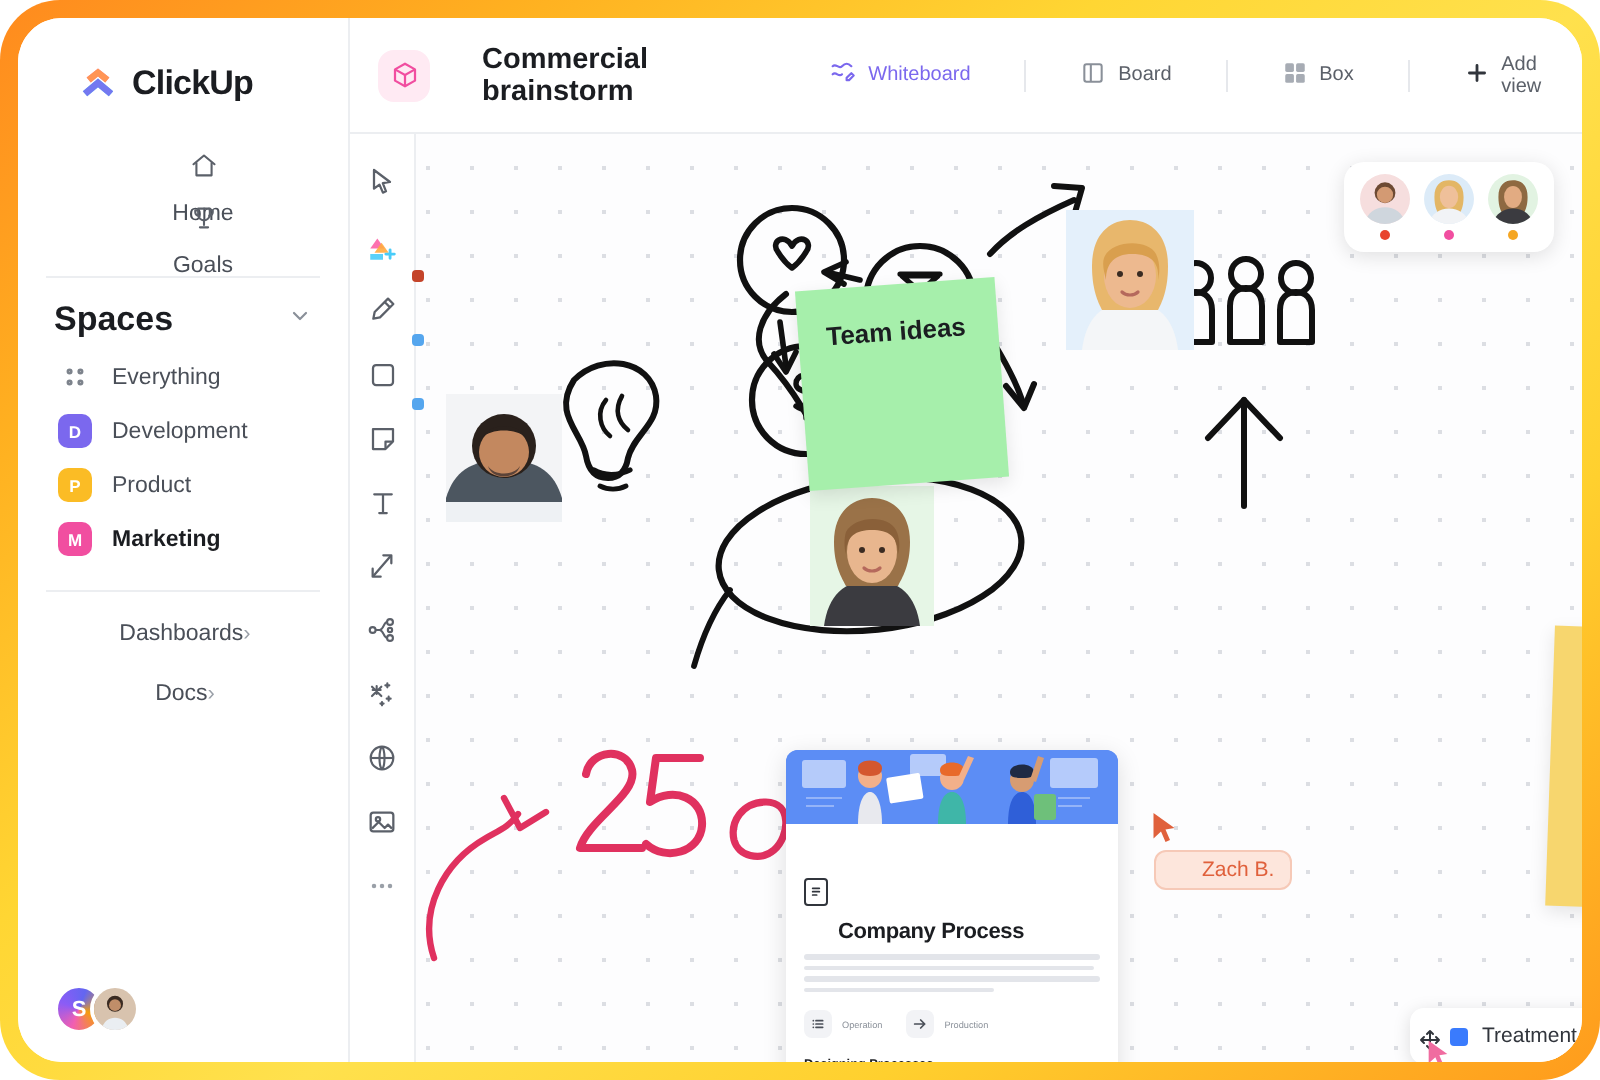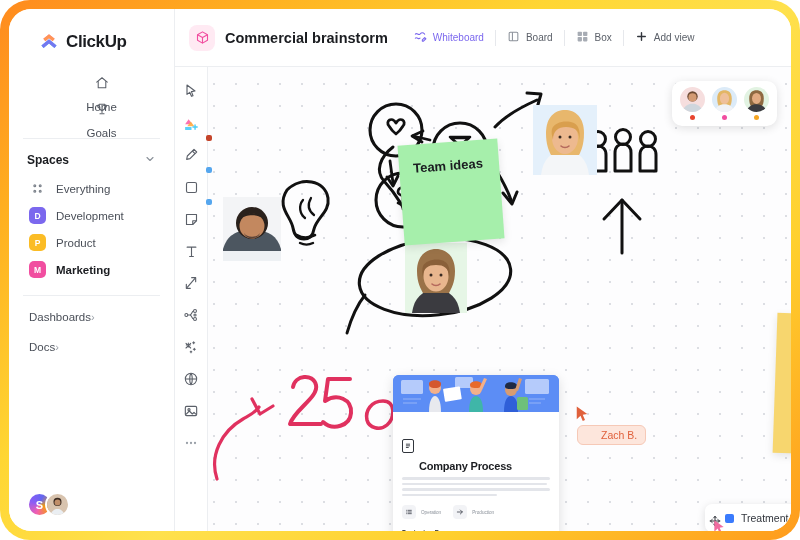--- a/index.html
+++ b/index.html
@@ -42,34 +42,34 @@
     height: 26px; padding-left: 20px; font-size: 11.5px; color: #4a4f58;
     cursor: pointer;
     flex-direction: column;
   }
   .nav-ico { width: 15px; height: 15px; display:flex; align-items:center; justify-content:center; flex:0 0 15px; }
   .divider { height: 1px; background: #eceef1; margin: 11px 14px 0 14px; }
   .section-head {
     display:flex; align-items:center; justify-content:space-between;
     padding: 0 18px 0 18px; height: 30px; margin-top: 6px;
   }
-  .section-title { font-size: 12px; font-weight: bold; color: #1b1d21; }
+  .section-title { font-size: 17px; font-weight: bold; color: #1b1d21; }
   .space-item {
     display:flex; align-items:center; gap: 10px;
     height: 27px; padding-left: 20px; font-size: 11.5px; color: #4a4f58; cursor: pointer;
   }
   .space-badge {
     width: 17px; height: 17px; border-radius: 5px; flex: 0 0 17px;
     color: #fff; font-size: 8.5px; font-weight: bold;
     display:flex; align-items:center; justify-content:center;
   }
   .space-item.active .space-label { font-weight: bold; color: #1b1d21; }
   .dots-ico { width:17px;height:17px;flex:0 0 17px;display:flex;align-items:center;justify-content:center; }
   .foot-item {
-    display:flex; align-items:center; justify-content:flex-start;
+    display:flex; align-items:center; justify-content:center;
     height: 30px; padding: 0 18px 0 20px; font-size: 11.5px; color: #4a4f58; cursor:pointer;
   }
   .chev { color:#9aa0a8; font-size: 11px; }
   #sidebar-user {
     position:absolute; left: 18px; bottom: 14px;
     display:flex; align-items:center;
   }
   .av-s {
     width: 25px; height: 25px; border-radius: 50%;
     background: conic-gradient(from 200deg,#f25fb0,#8b5cf6,#6366f1,#f59e0b,#f25fb0);
@@ -78,21 +78,21 @@
     border: 2px solid #fff;
   }
   .av-ph {
     width: 25px; height: 25px; border-radius:50%; margin-left:-7px;
     border: 2px solid #fff; overflow:hidden;
   }
   
   #main { flex: 1; position: relative; display:flex; flex-direction: column; min-width:0; }
   #topbar {
     height: 58px; flex: 0 0 58px;
-    display:flex; align-items:center; gap: 0px;
+    display:flex; align-items:center; gap: 16px;
     padding-left: 14px;
     background:#fff; border-bottom: 1px solid #eceef1;
     position: relative; z-index: 6;
   }
   .doc-ico {
     width: 26px; height: 26px; border-radius: 8px; background:#ffeaf3;
     display:flex;align-items:center;justify-content:center; flex:0 0 26px;
   }
   #doc-title { font-size: 14.5px; font-weight: bold; color:#1b1d21; margin-left: 10px; margin-right: 14px; }
   .tab {

